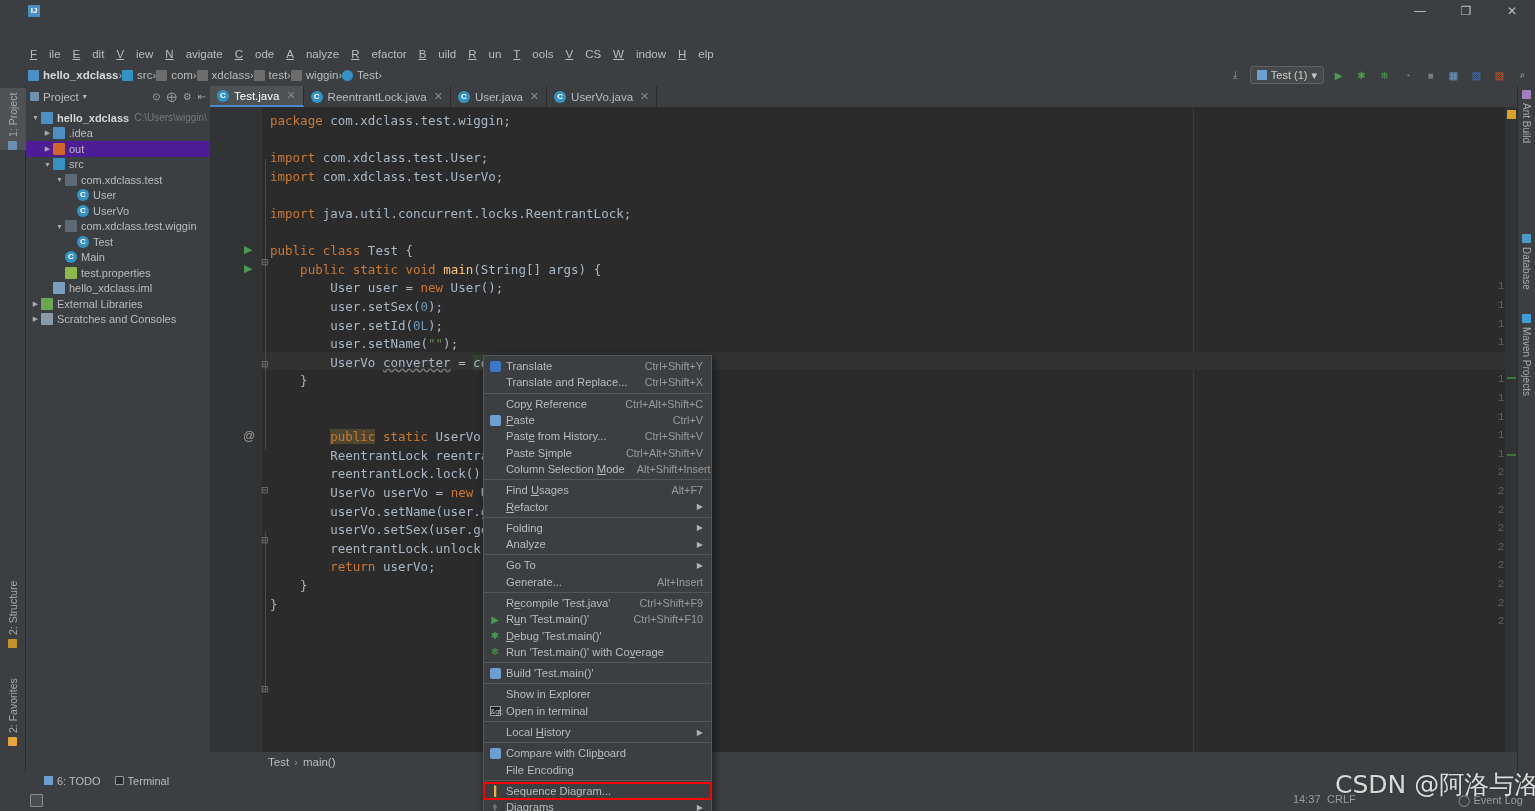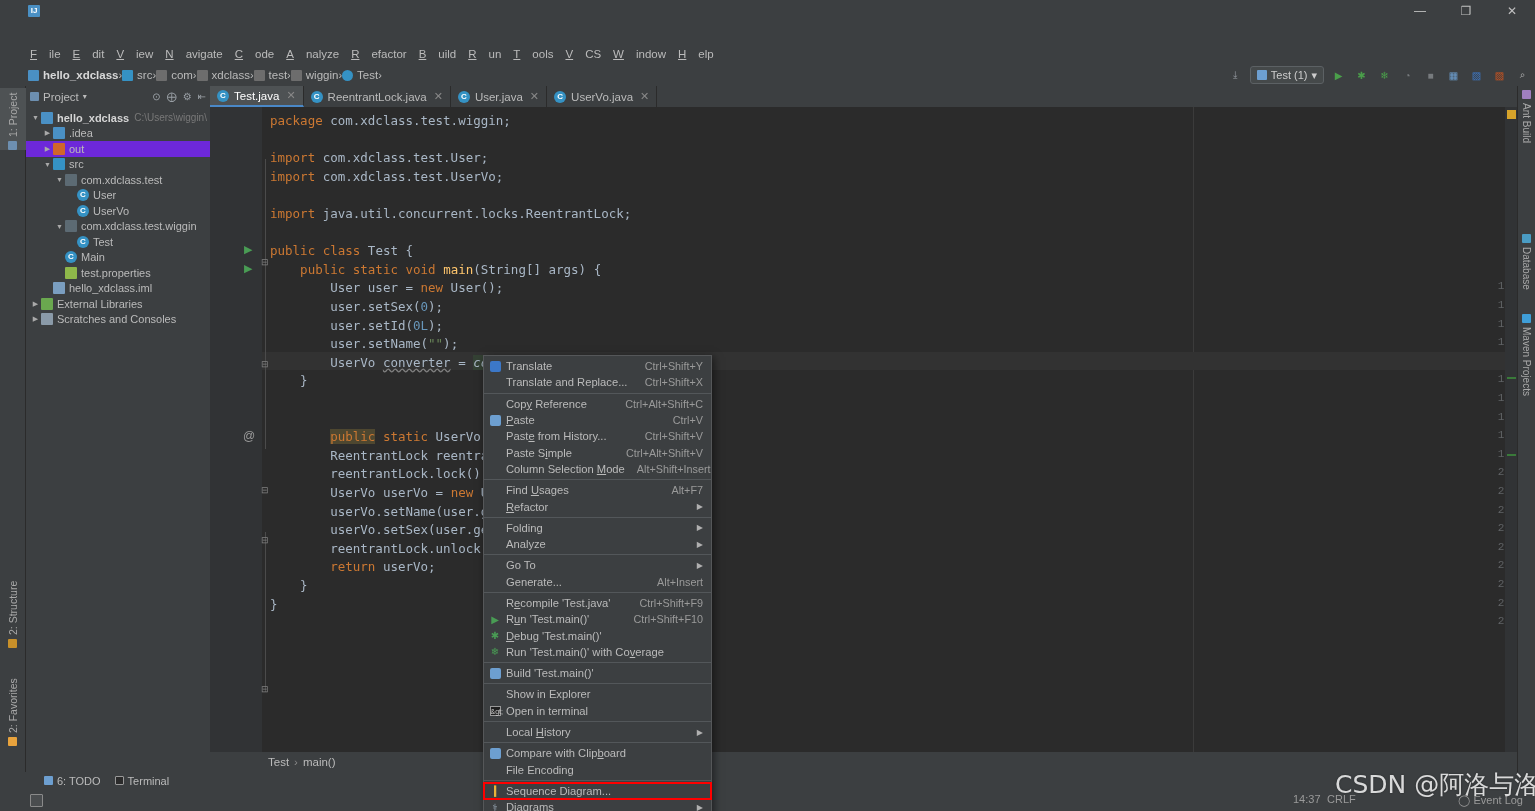--- a/index.html
+++ b/index.html
@@ -58,21 +58,21 @@
   
   .projpanel { position:absolute; left:26px; top:86px; width:184px; height:686px;
     background:#3c3f41; }
   .proj-head { height:21px; display:flex; align-items:center; padding:0 4px;
     font-size:11.5px; color:#bbbbbb; gap:4px; }
   .proj-head-btns { margin-left:auto; display:flex; gap:6px; align-items:center;
     color:#9aa0a6; font-size:10px; }
   .tree { padding-top:3px; font-size:11px; }
   .trow { height:15.5px; display:flex; align-items:center; white-space:nowrap;
     padding-left:4px; }
-  .trow.sel { background:#6d28d9; }
+  .trow.sel { background:#4c1d95; }
   .arrow { width:11px; text-align:center; font-size:7px; color:#a9a9a9; flex:none; }
   .ic { width:12px; height:12px; margin-right:4px; flex:none; border-radius:1px;
     font-size:8px; color:#fff; text-align:center; line-height:12px; font-weight:bold; }
   .tlabel { color:#bbbbbb; }
   .tlabel.b { font-weight:bold; color:#d5d5d5; }
   .tpath { color:#787878; margin-left:5px; font-size:10px; }
 
   
   .editor-wrap { position:absolute; left:210px; top:86px; width:1307px; height:686px;
     background:#2b2b2b; }

